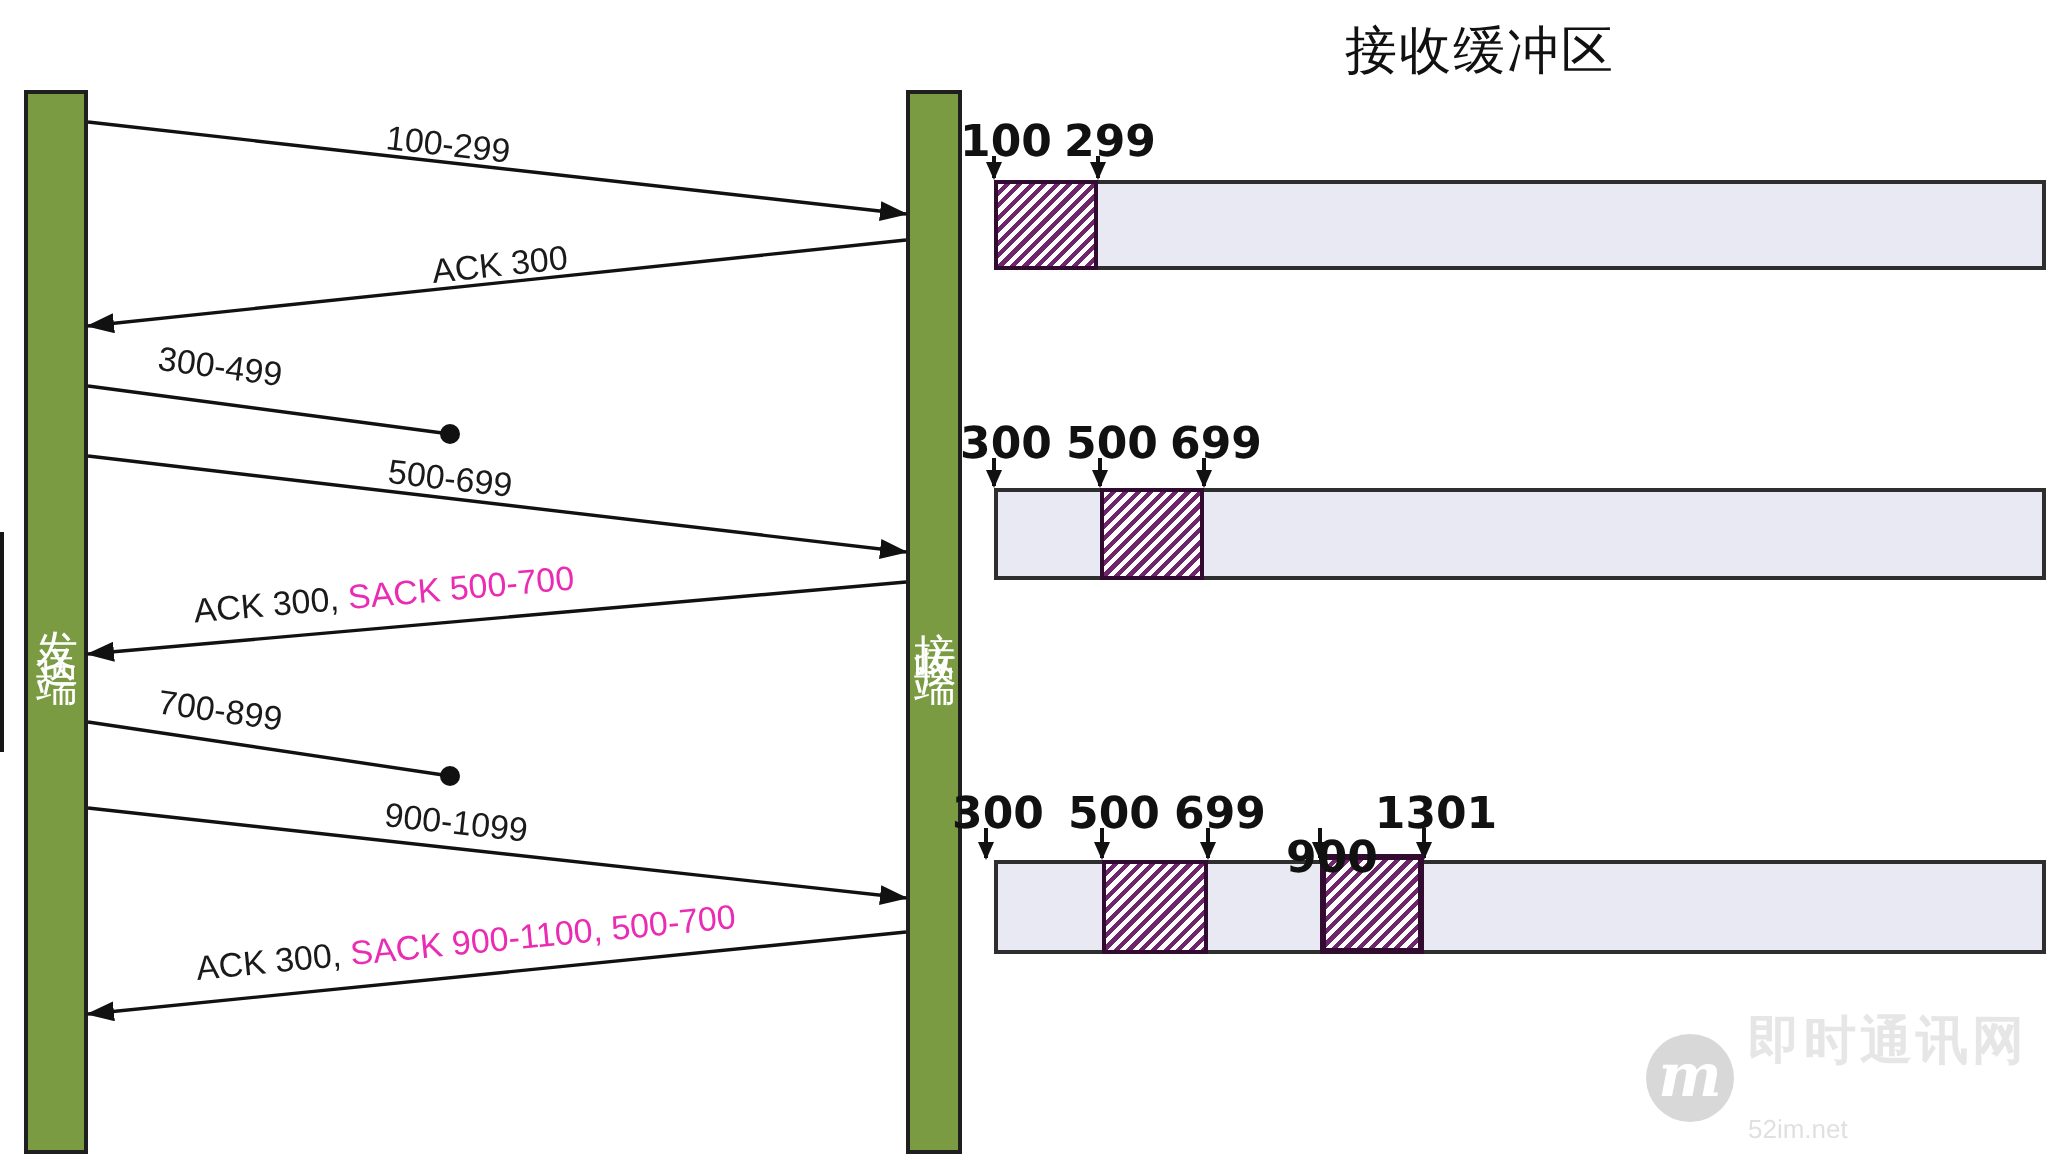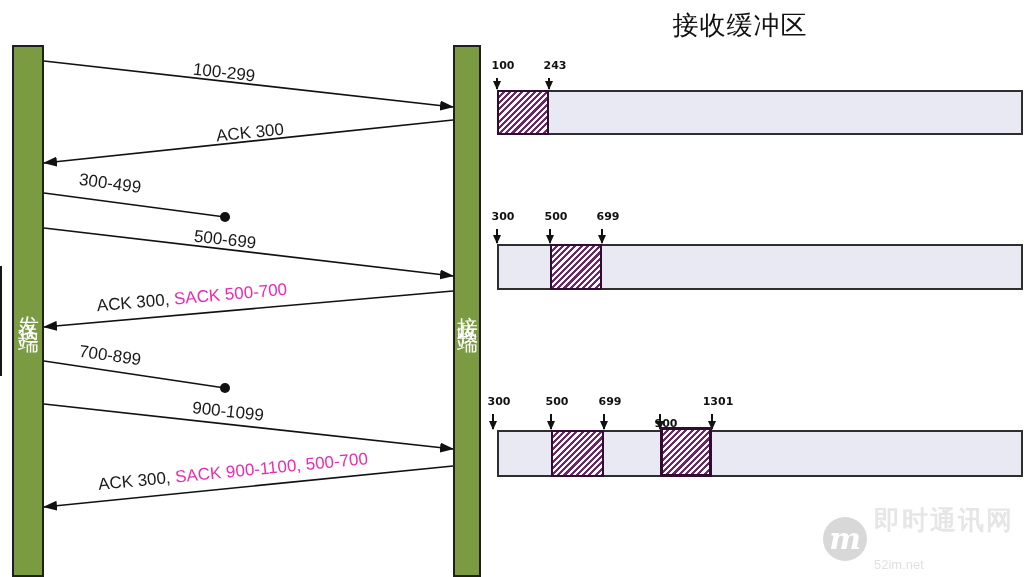--- a/index.html
+++ b/index.html
@@ -34,21 +34,21 @@
     background:#e9e9f4; border:2px solid #2e2e2e;
   }
   .buf-seg {
     position:absolute; box-sizing:border-box;
     background:repeating-linear-gradient(135deg,#ffffff 0px,#ffffff 2.2px,#6f2569 2.2px,#6f2569 4.4px);
     border:2px solid #320b30;
   }
   .buf-seg.bold { border-width:3px; }
   .buf-mark {
     position:absolute; transform:translateX(-50%);
-    font-size:11px; font-weight:bold; color:#111;
+    font-size:22px; font-weight:bold; color:#111;
     font-family:"DejaVu Sans", sans-serif; white-space:nowrap;
   }
   .stray { position:absolute; left:0; top:266px; width:2px; height:110px; background:#161616; }
   .watermark {
     position:absolute; right:10px; bottom:6px; display:flex; align-items:center; gap:7px;
     opacity:0.75;
   }
   .wm-logo {
     width:44px; height:44px; border-radius:50%; background:#cccccc; color:#ffffff;
     font-family:"DejaVu Serif", serif; font-style:italic; font-weight:bold; font-size:30px;
@@ -111,21 +111,21 @@
       <div class="msg-label" style="left: 225px; top: 240px; --r: 6.5deg;"><span>500-699</span></div>
       <div class="msg-label" style="left: 192px; top: 298px; --r: -5deg;"><span>ACK 300, </span><span class="magenta">SACK 500-700</span></div>
       <div class="msg-label" style="left: 110px; top: 356px; --r: 8deg;"><span>700-899</span></div>
       <div class="msg-label" style="left: 228px; top: 412px; --r: 6.3deg;"><span>900-1099</span></div>
       <div class="msg-label" style="left: 233px; top: 472px; --r: -5.5deg;"><span>ACK 300, </span><span class="magenta">SACK 900-1100, 500-700</span></div>
     </div>
   <div id="buffers">
       <div class="buf-bar" style="left: 497px; top: 90px; width: 526px; height: 45px;"></div>
       <div class="buf-seg" style="left: 497px; top: 90px; width: 52px; height: 45px;"></div>
       <div class="buf-mark" style="left: 503px; top: 59px;">100</div>
-      <div class="buf-mark" style="left: 555px; top: 59px;">243</div>
+      <div class="buf-mark" style="left: 555px; top: 59px;">299</div>
       <div class="buf-bar" style="left: 497px; top: 244px; width: 526px; height: 46px;"></div>
       <div class="buf-seg" style="left: 550px; top: 244px; width: 52px; height: 46px;"></div>
       <div class="buf-mark" style="left: 503px; top: 210px;">300</div>
       <div class="buf-mark" style="left: 556px; top: 210px;">500</div>
       <div class="buf-mark" style="left: 608px; top: 210px;">699</div>
       <div class="buf-bar" style="left: 497px; top: 430px; width: 526px; height: 47px;"></div>
       <div class="buf-seg" style="left: 551px; top: 430px; width: 53px; height: 47px;"></div>
       <div class="buf-seg bold" style="left: 660px; top: 427px; width: 52px; height: 50px;"></div>
       <div class="buf-mark" style="left: 499px; top: 395px;">300</div>
       <div class="buf-mark" style="left: 557px; top: 395px;">500</div>

